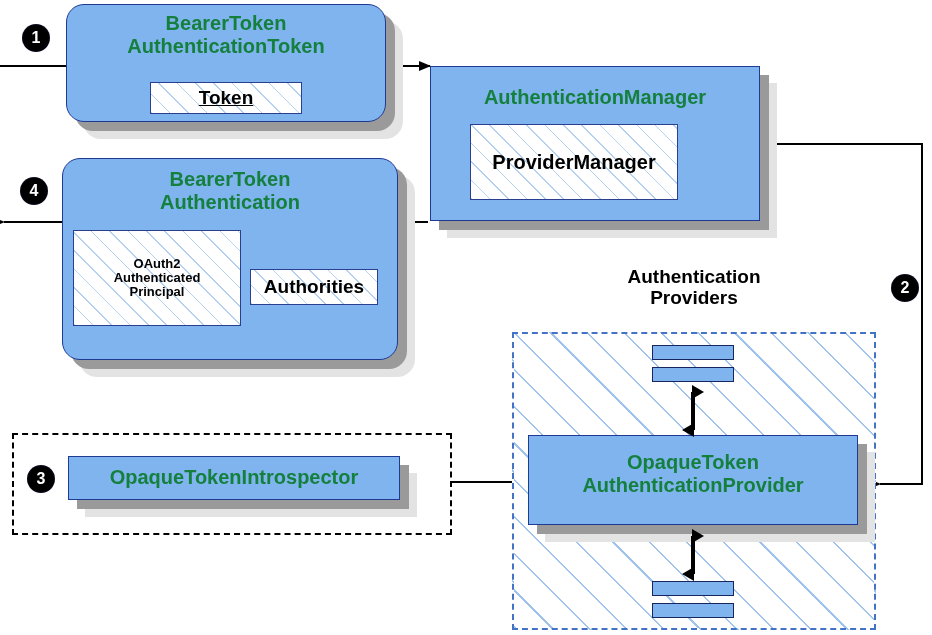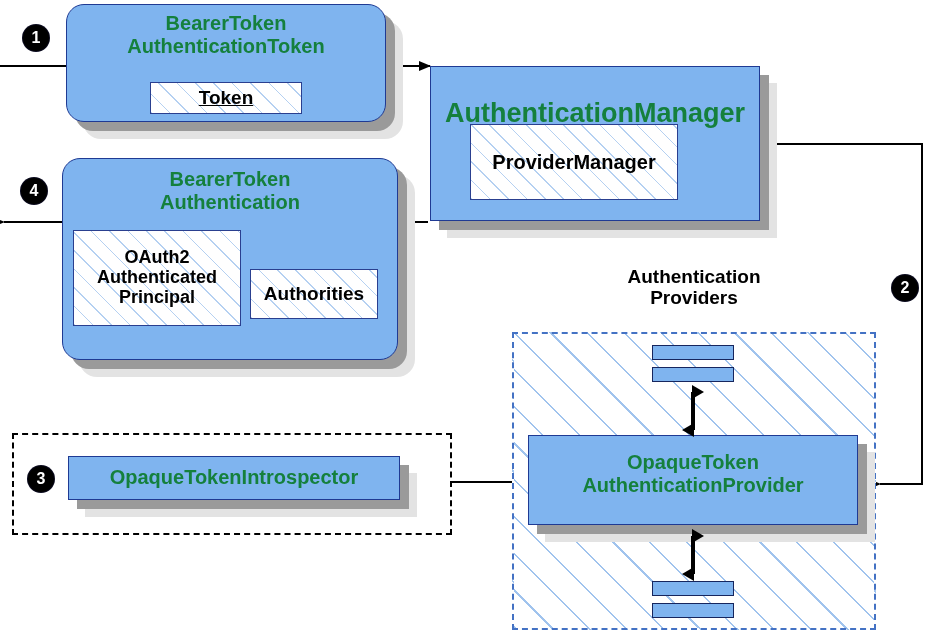--- a/index.html
+++ b/index.html
@@ -212,38 +212,38 @@
 AuthenticationToken</div>
     <div class="chip" style="left:84px; top:78px; width:152px; height:32px;">
       <span style="font-size:19px;text-decoration:underline;">Token</span>
     </div>
   </div>
 
   <div class="node" style="left:430px; top:66px; width:330px; height:155px;">
     <div class="shadow2"></div>
     <div class="shadow"></div>
     <div class="body"></div>
-    <div class="title" style="padding-top:32px; font-size:27px;">AuthenticationManager</div>
+    <div class="title" style="padding-top:20px; font-size:20px;">AuthenticationManager</div>
     <div class="chip" style="left:40px; top:58px; width:208px; height:76px;">
       <span style="font-size:20px;">ProviderManager</span>
     </div>
   </div>
 
   <div class="node rounded" style="left:62px; top:158px; width:336px; height:202px;">
     <div class="shadow2"></div>
     <div class="shadow"></div>
     <div class="body"></div>
     <div class="title" style="padding-top:10px; font-size:20px;">BearerToken
 Authentication</div>
     <div class="chip" style="left:11px; top:72px; width:168px; height:96px;">
-      <span style="font-size:18px;">OAuth2
+      <span style="font-size:13px;">OAuth2
 Authenticated
 Principal</span>
     </div>
-    <div class="chip" style="left:188px; top:111px; width:128px; height:50px;">
+    <div class="chip" style="left:188px; top:111px; width:128px; height:36px;">
       <span style="font-size:19px;">Authorities</span>
     </div>
   </div>
 
   <div class="node" style="left:528px; top:435px; width:330px; height:90px;">
     <div class="shadow2"></div>
     <div class="shadow"></div>
     <div class="body"></div>
     <div class="title" style="padding-top:16px; font-size:20px;">OpaqueToken
 AuthenticationProvider</div>

